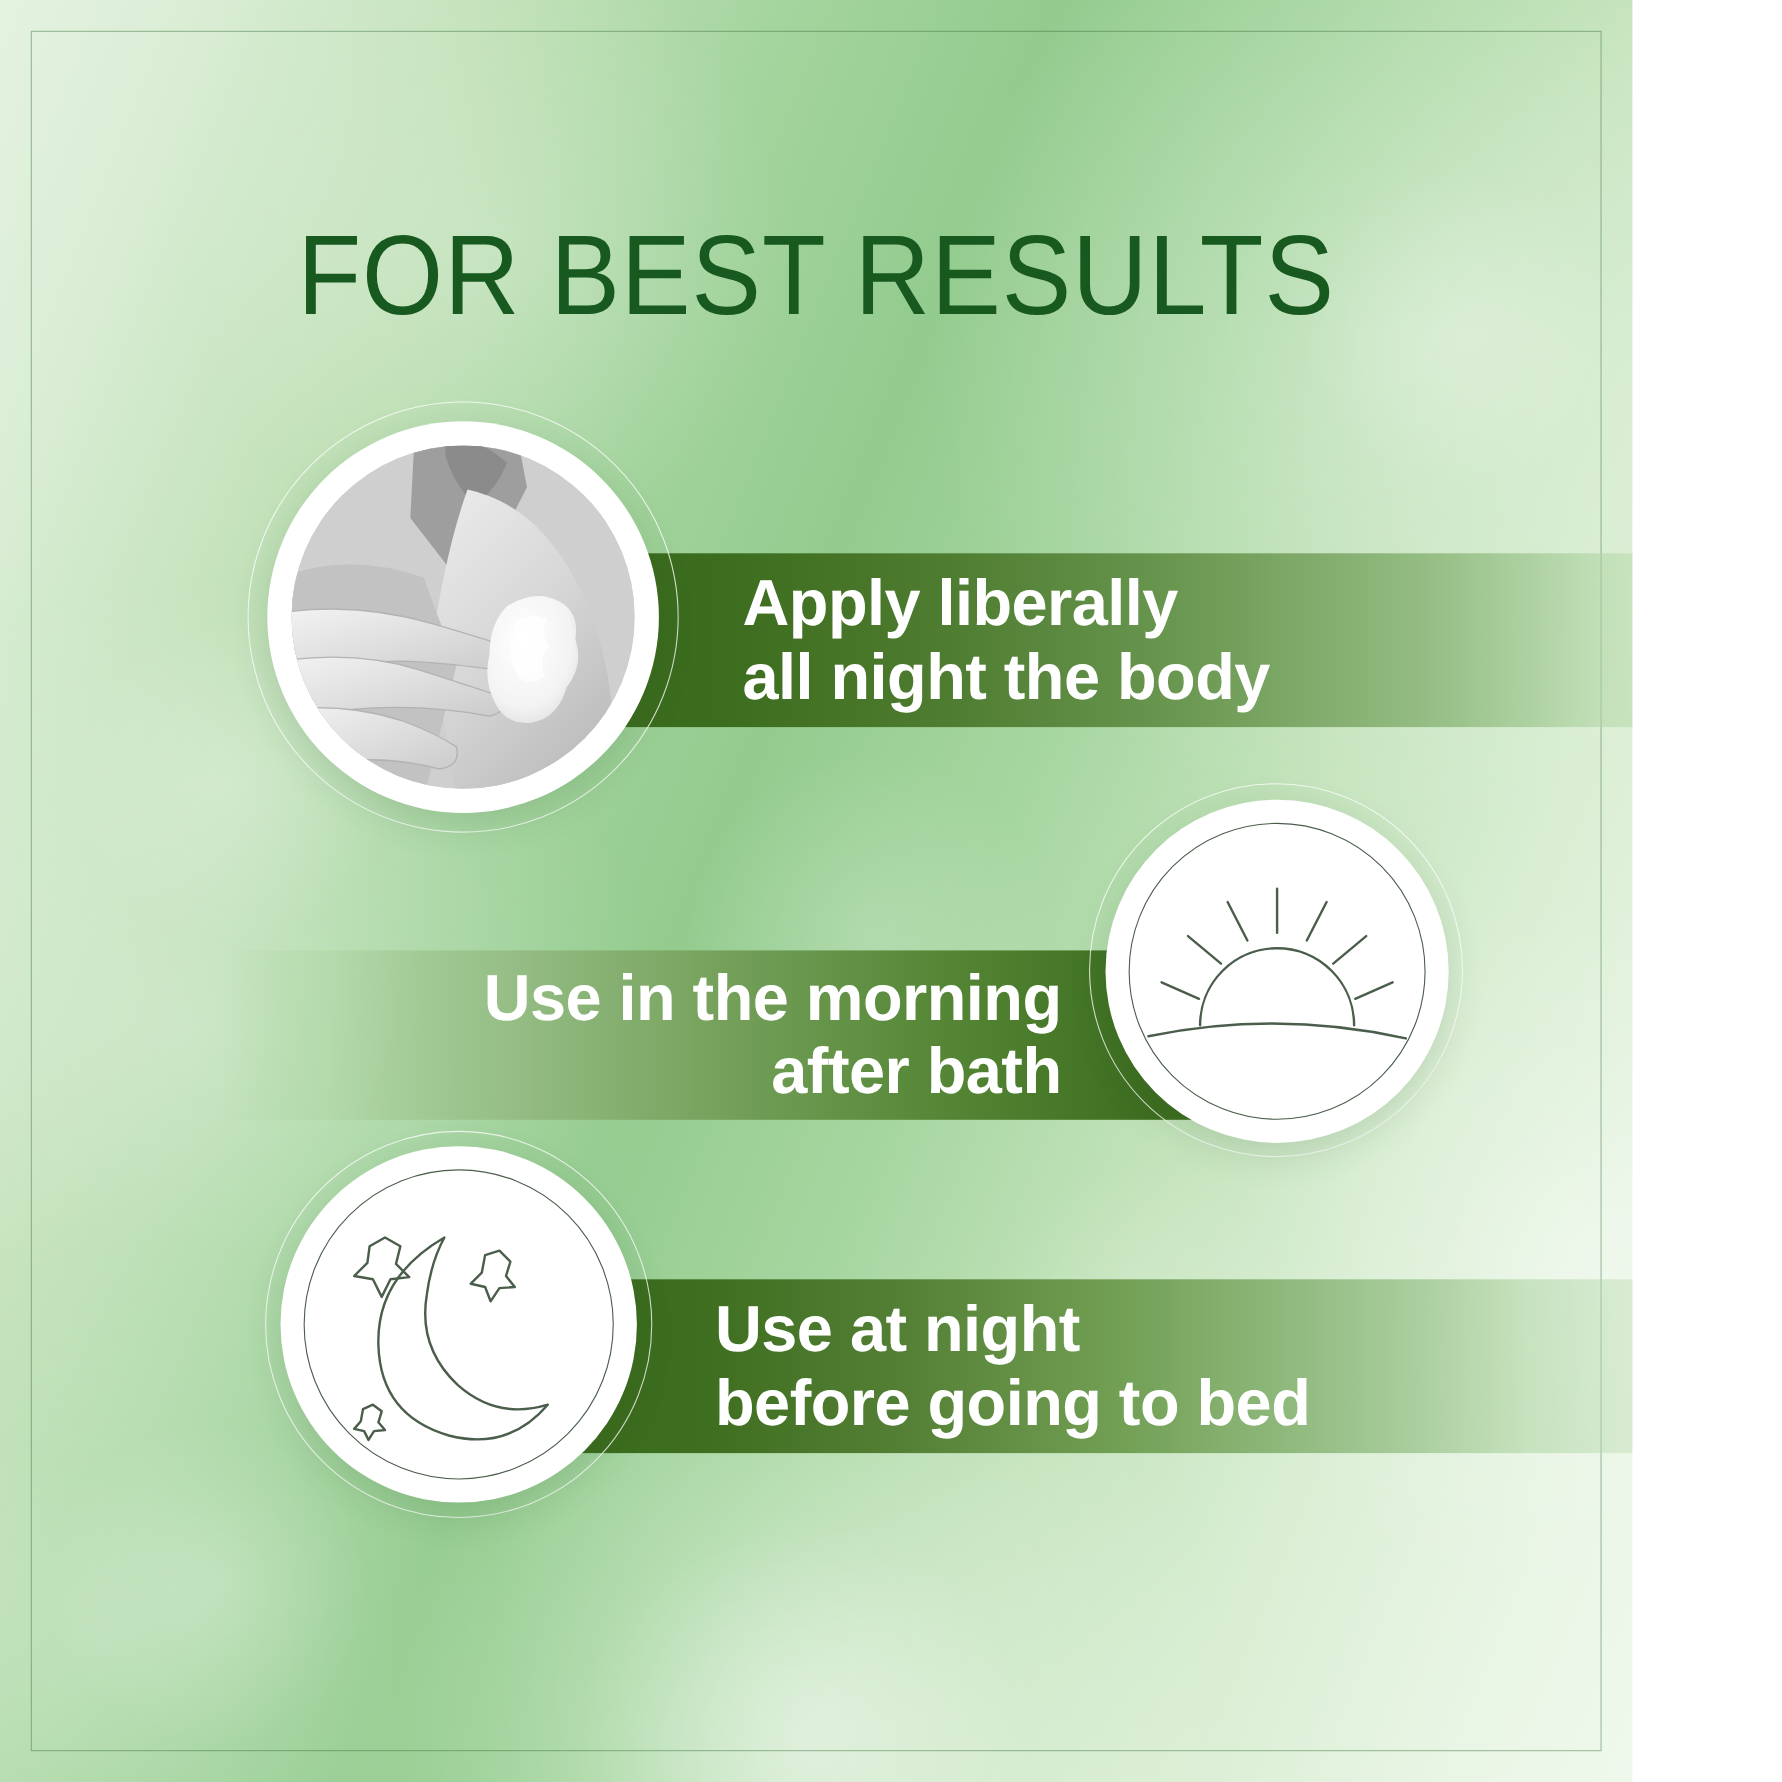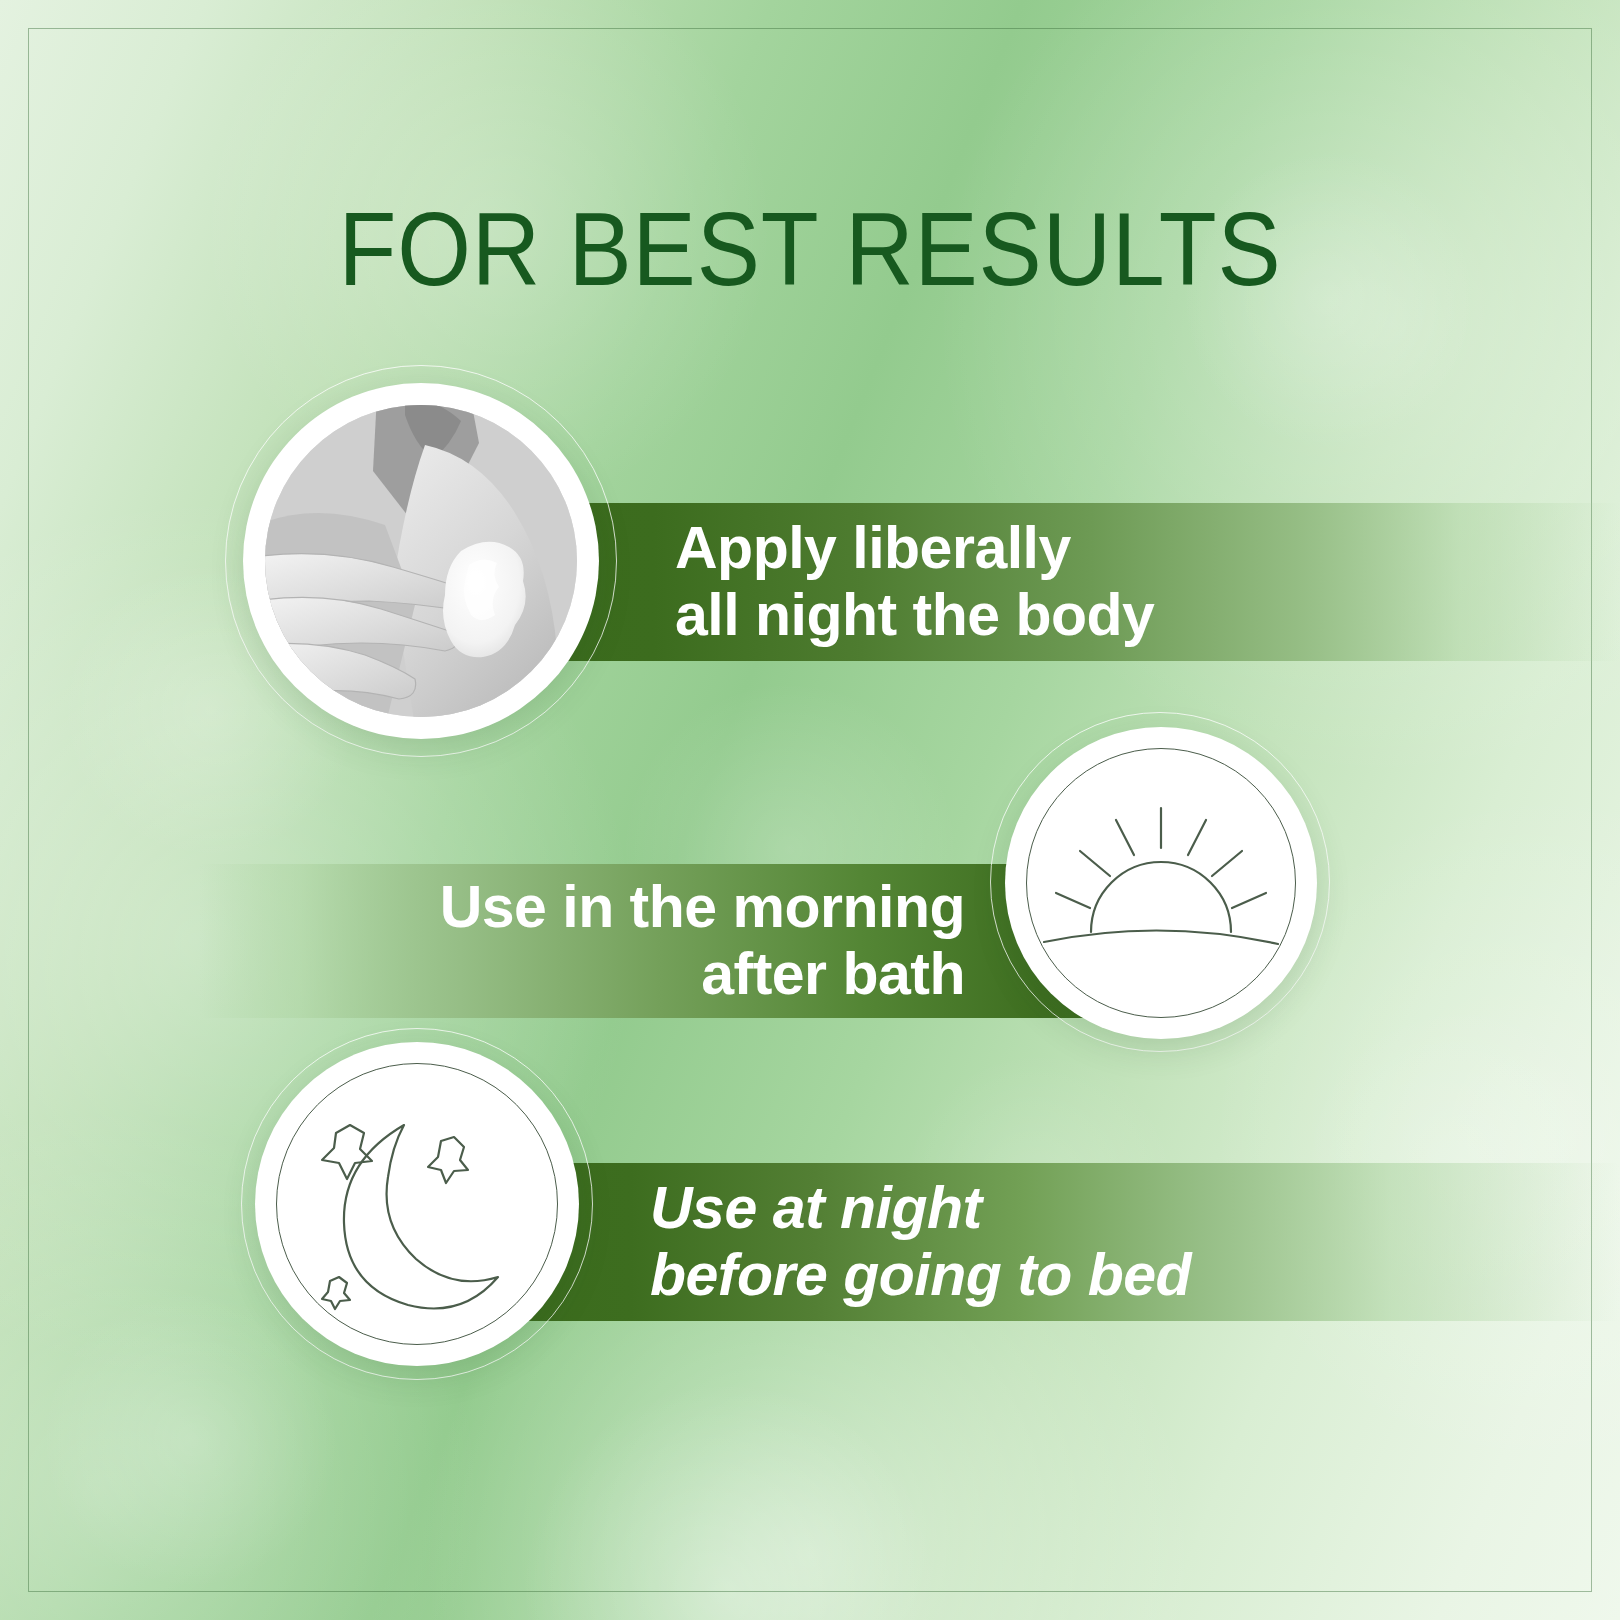--- a/index.html
+++ b/index.html
@@ -4,21 +4,21 @@
 <style>
   * { margin:0; padding:0; box-sizing:border-box; }
   html, body {
     width:1620px; height:1620px;
     font-family:"Liberation Sans", sans-serif;
     overflow:hidden;
   }
 
   #poster{
     position:relative;
-    width:1620px; height:1620px;
+    width:1484px; height:1620px;
     background:
       radial-gradient(circle at 12% 58%, rgba(255,255,255,0.30) 0%, rgba(255,255,255,0) 26%),
       radial-gradient(circle at 86% 20%, rgba(255,255,255,0.30) 0%, rgba(255,255,255,0) 24%),
       radial-gradient(circle at 50% 96%, rgba(255,255,255,0.38) 0%, rgba(255,255,255,0) 22%),
       radial-gradient(circle at 6% 92%, rgba(255,255,255,0.26) 0%, rgba(255,255,255,0) 18%),
       radial-gradient(circle at 96% 70%, rgba(255,255,255,0.24) 0%, rgba(255,255,255,0) 18%),
       radial-gradient(circle at 30% 14%, rgba(255,255,255,0.22) 0%, rgba(255,255,255,0) 16%),
       linear-gradient(112deg,
         #e4f2e0 0%,
         #d9edd4 9%,
@@ -94,21 +94,20 @@
   }
   #banner3{
     left:470px; top:1163px; width:1150px; height:158px;
     background:linear-gradient(90deg,
         #3a6b1c 0%, #3d6d1f 14%, #537f34 30%,
         #72a055 48%, #97bf87 64%,
         rgba(176,214,165,0.6) 80%,
         rgba(192,224,182,0.0) 100%);
     justify-content:flex-start;
     padding-left:180px;
-    font-style:italic;
   }
 
   
   .halo{
     position:absolute;
     border-radius:50%;
     border:1.5px solid rgba(255,255,255,0.78);
     pointer-events:none;
   }
   .disc{

